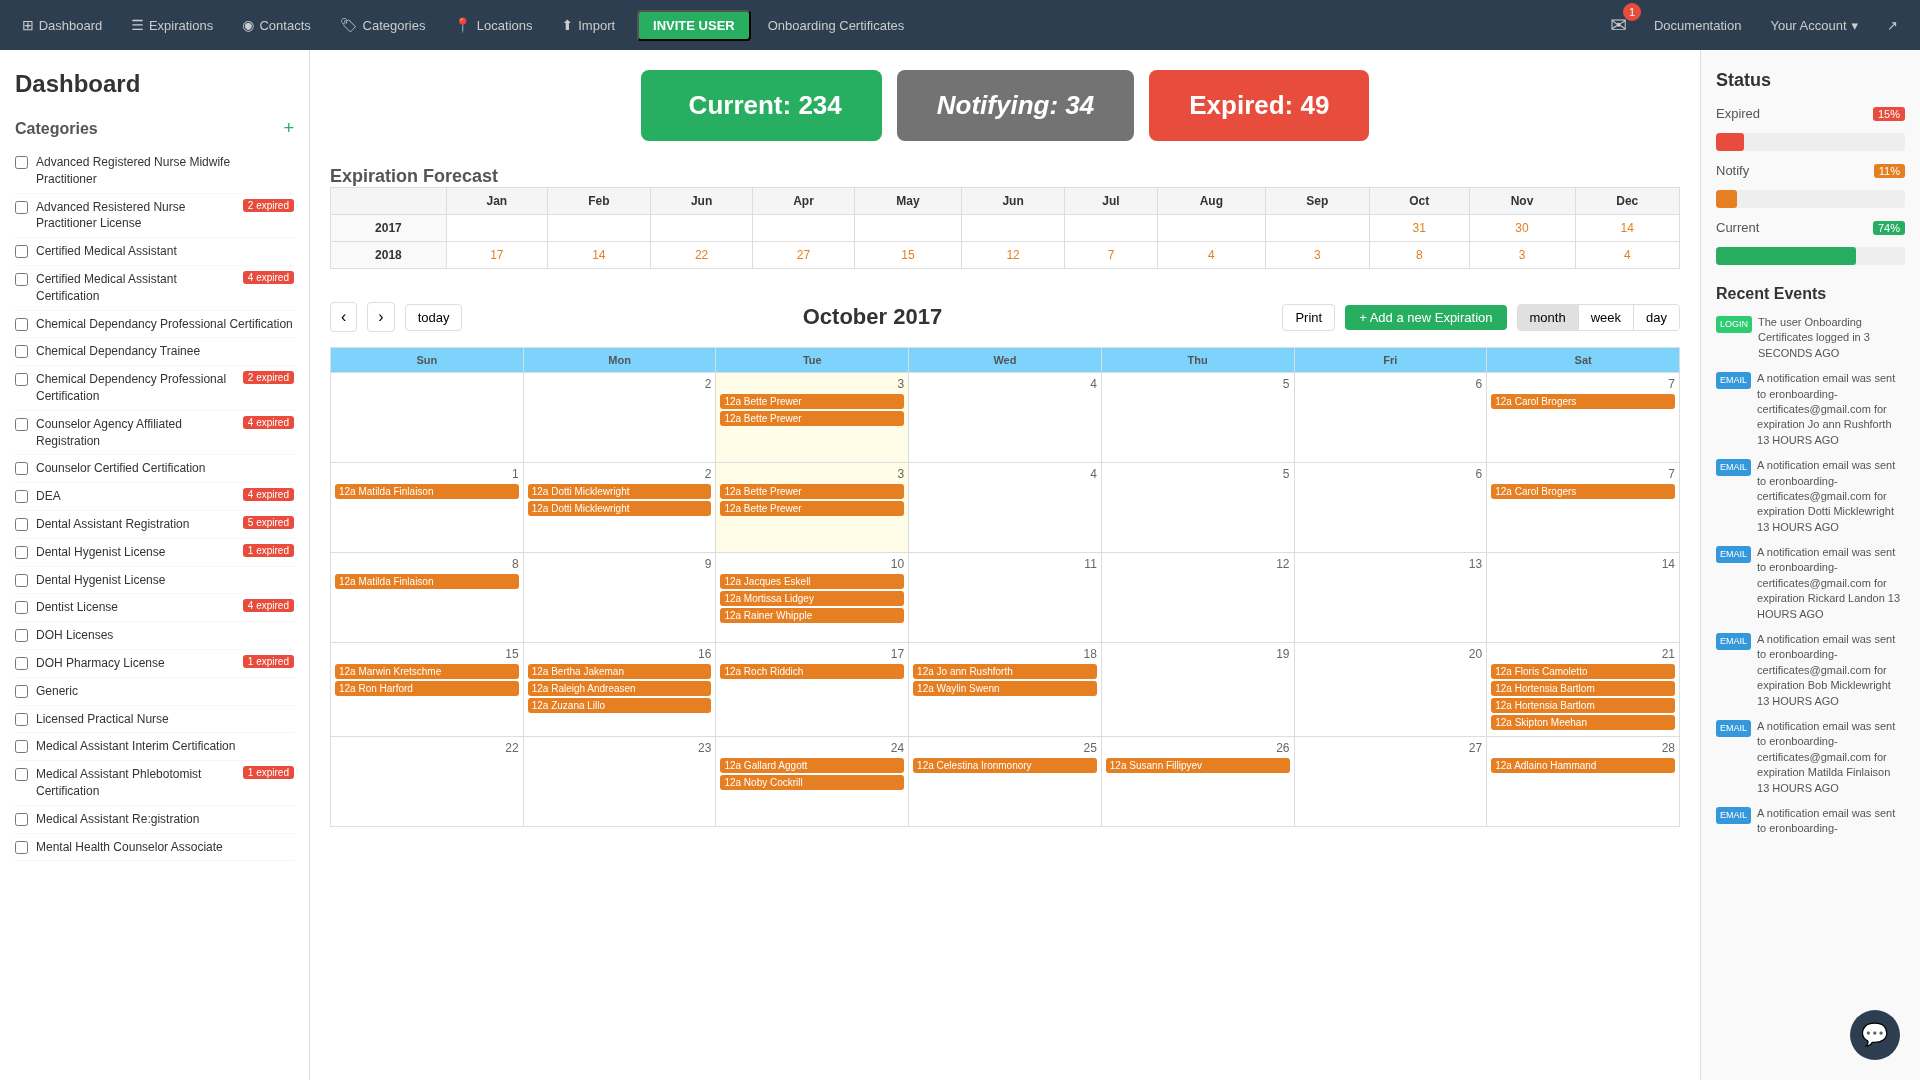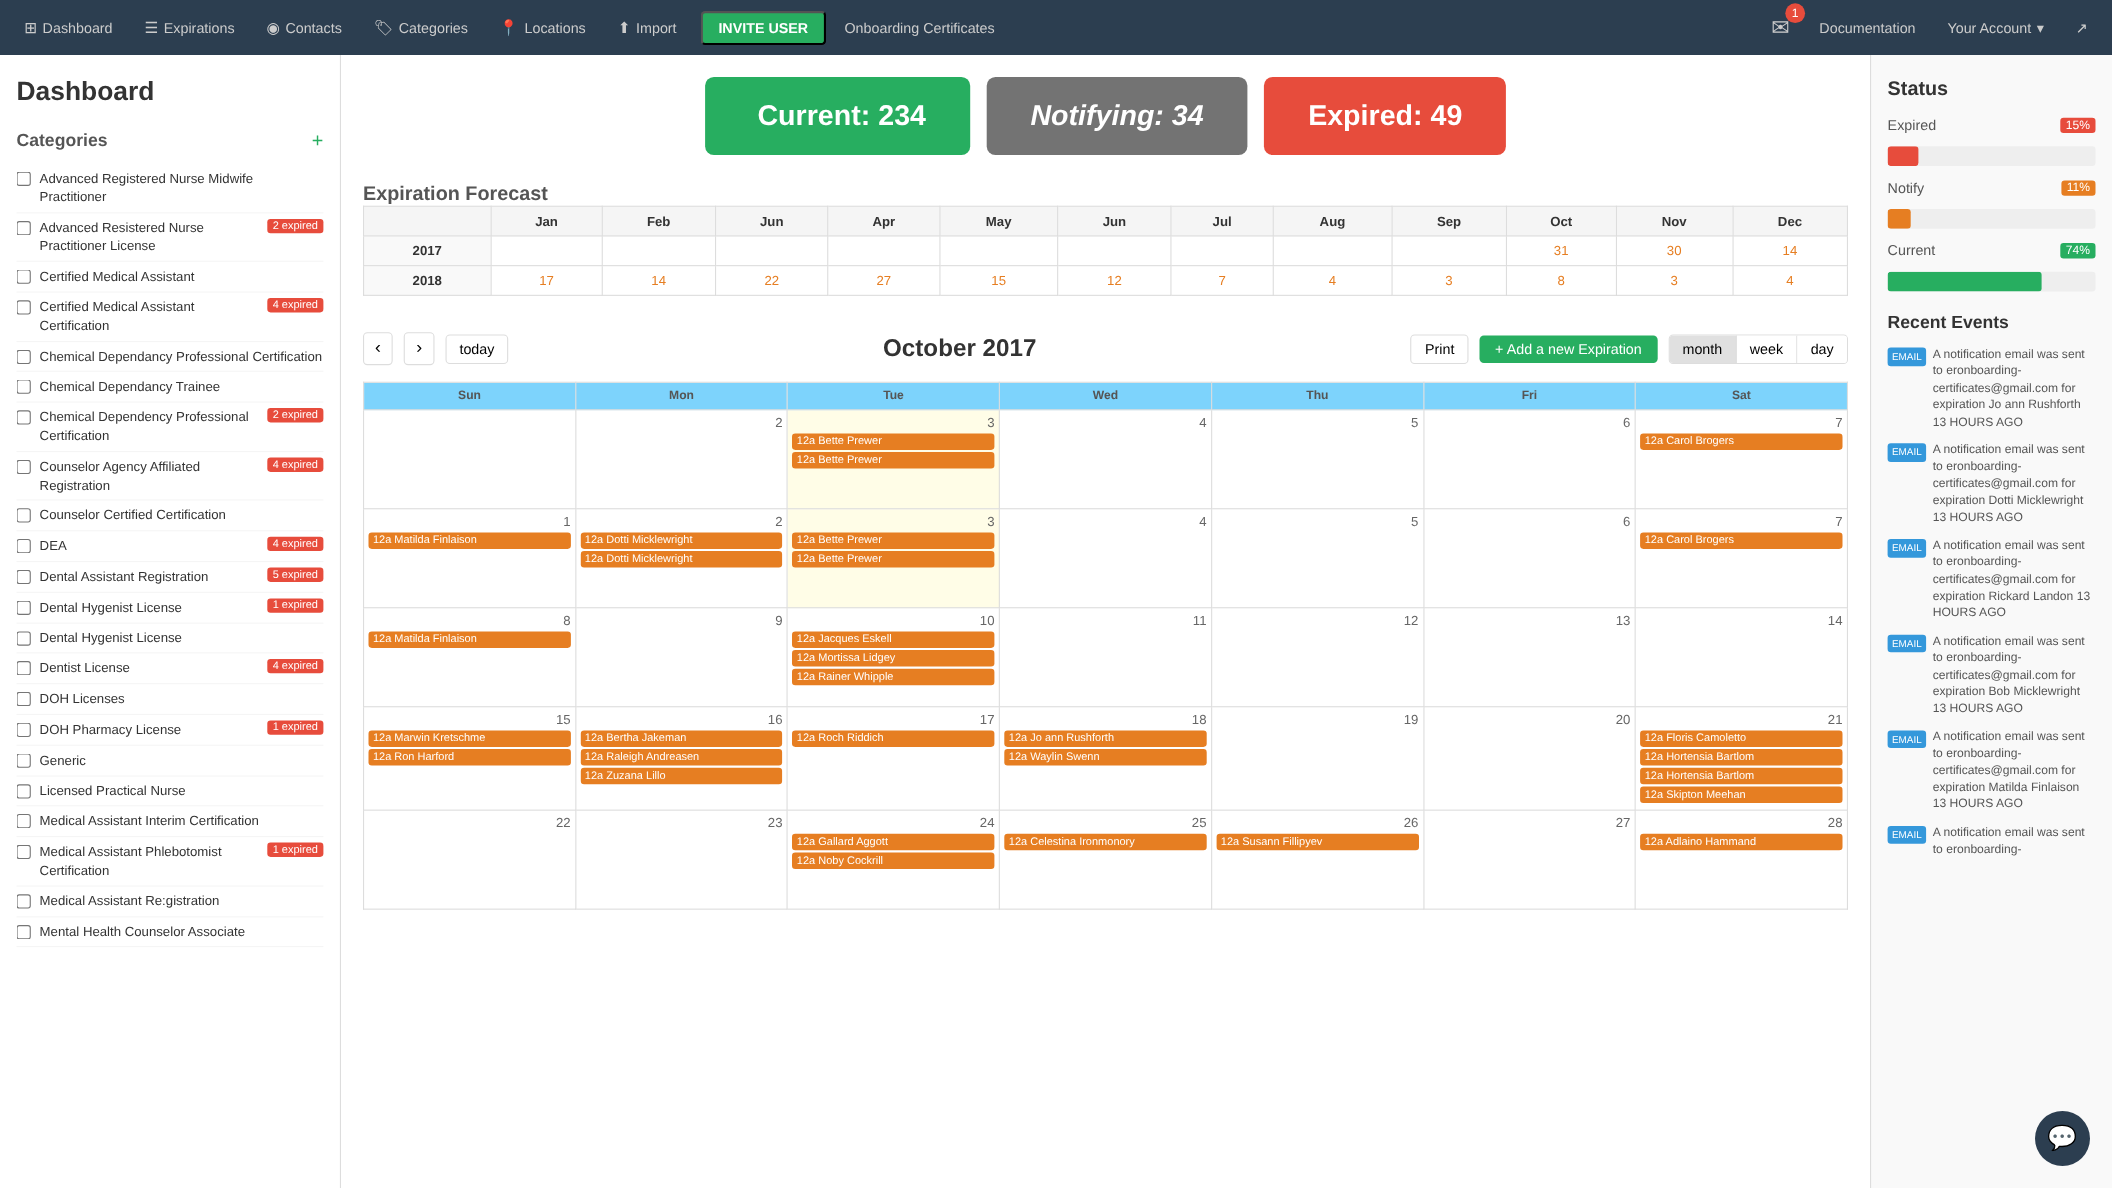--- a/index.html
+++ b/index.html
@@ -777,20 +777,24 @@
       <span class="status-label">Current</span>
       <span class="status-pct status-pct-green">74%</span>
     </div>
     <div class="status-bar-wrap">
       <div class="status-bar bar-green" style="width:74%"></div>
     </div>
 
     <div class="recent-events-title">Recent Events</div>
     <div id="recent-events-list">
         <div class="event-item">
+          <span class="event-badge eb-login">LOGIN</span>
+    <span>The user Onboarding Certificates logged in  3 SECONDS AGO</span>
+        </div>
+        <div class="event-item">
           <span class="event-badge eb-email">EMAIL</span>
     <span>A notification email was sent to eronboarding-certificates@gmail.com for expiration Jo ann Rushforth  13 HOURS AGO</span>
         </div>
         <div class="event-item">
           <span class="event-badge eb-email">EMAIL</span>
     <span>A notification email was sent to eronboarding-certificates@gmail.com for expiration Dotti Micklewright  13 HOURS AGO</span>
         </div>
         <div class="event-item">
           <span class="event-badge eb-email">EMAIL</span>
     <span>A notification email was sent to eronboarding-certificates@gmail.com for expiration Rickard Landon  13 HOURS AGO</span>

